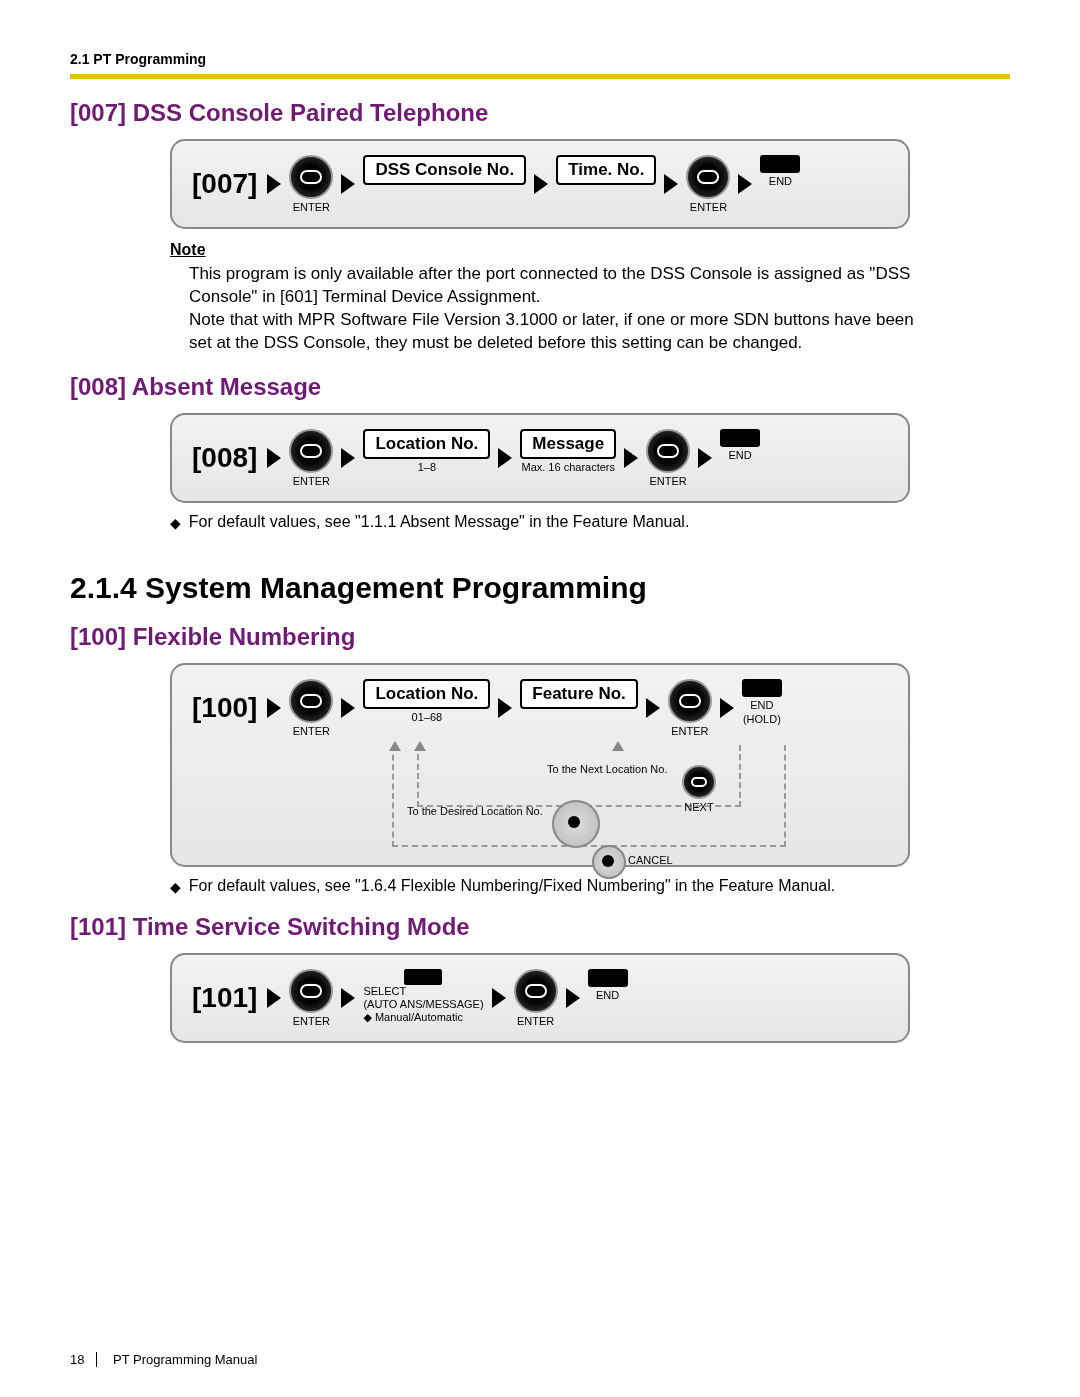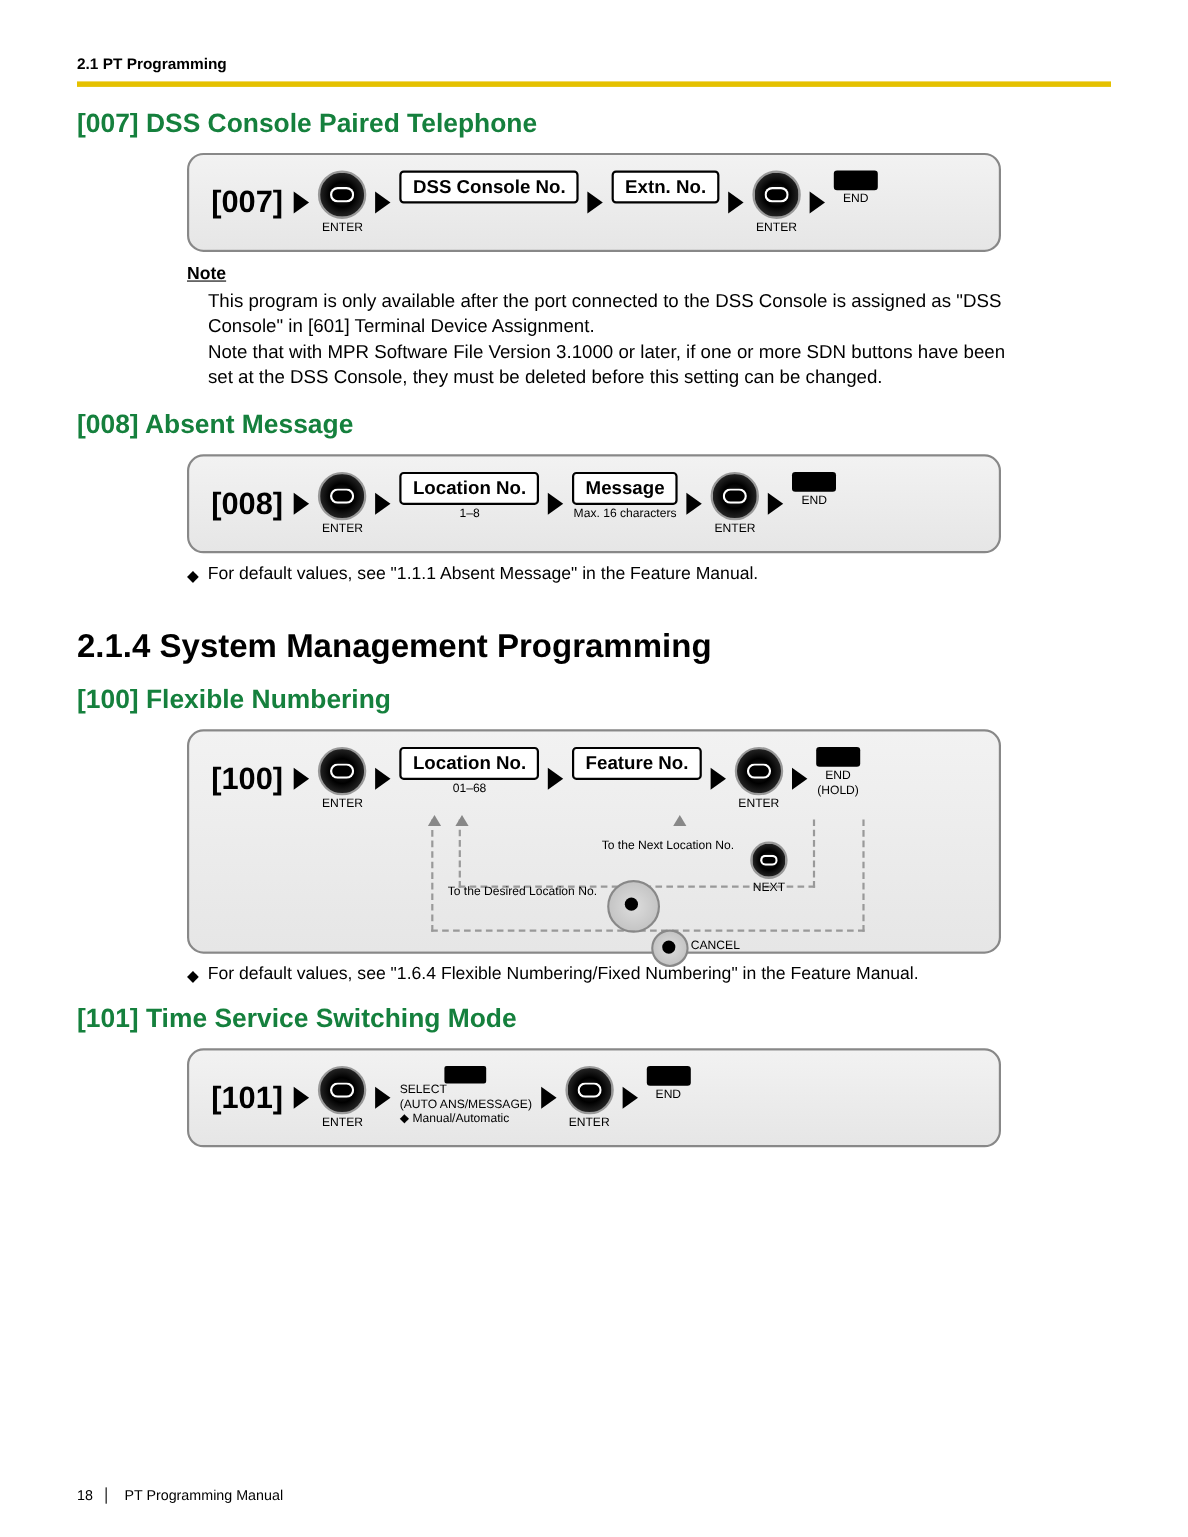--- a/index.html
+++ b/index.html
@@ -12,21 +12,21 @@
     box-sizing: border-box;
   }
   .header-region { margin-bottom: 6px; }
   .crumb { font-size: 14px; font-weight: bold; }
   .divider {
     height: 5px;
     background: #e5c100;
     margin-bottom: 20px;
   }
   h2.blue-h {
-    color: #15803d;
+    color: #701a75;
     font-size: 24px;
     font-weight: bold;
     margin: 18px 0 12px 0;
   }
   h1.sec-h {
     font-size: 30px;
     font-weight: bold;
     margin: 40px 0 10px 0;
   }
   .procbox {
@@ -115,21 +115,21 @@
           <div class="center"></div>
         </div>
       <div class="dial-label">ENTER</div>
     </div>
     <div class="tri"></div>
     <div class="step">
       <div class="pillbox">DSS Console No.</div>
     </div>
     <div class="tri"></div>
     <div class="step">
-      <div class="pillbox">Extn. No.</div>
+      <div class="pillbox">Time. No.</div>
     </div>
     <div class="tri"></div>
     <div class="step">
       <div class="dial">
           <div class="center"></div>
         </div>
       <div class="dial-label">ENTER</div>
     </div>
     <div class="tri"></div>
     <div class="step">

